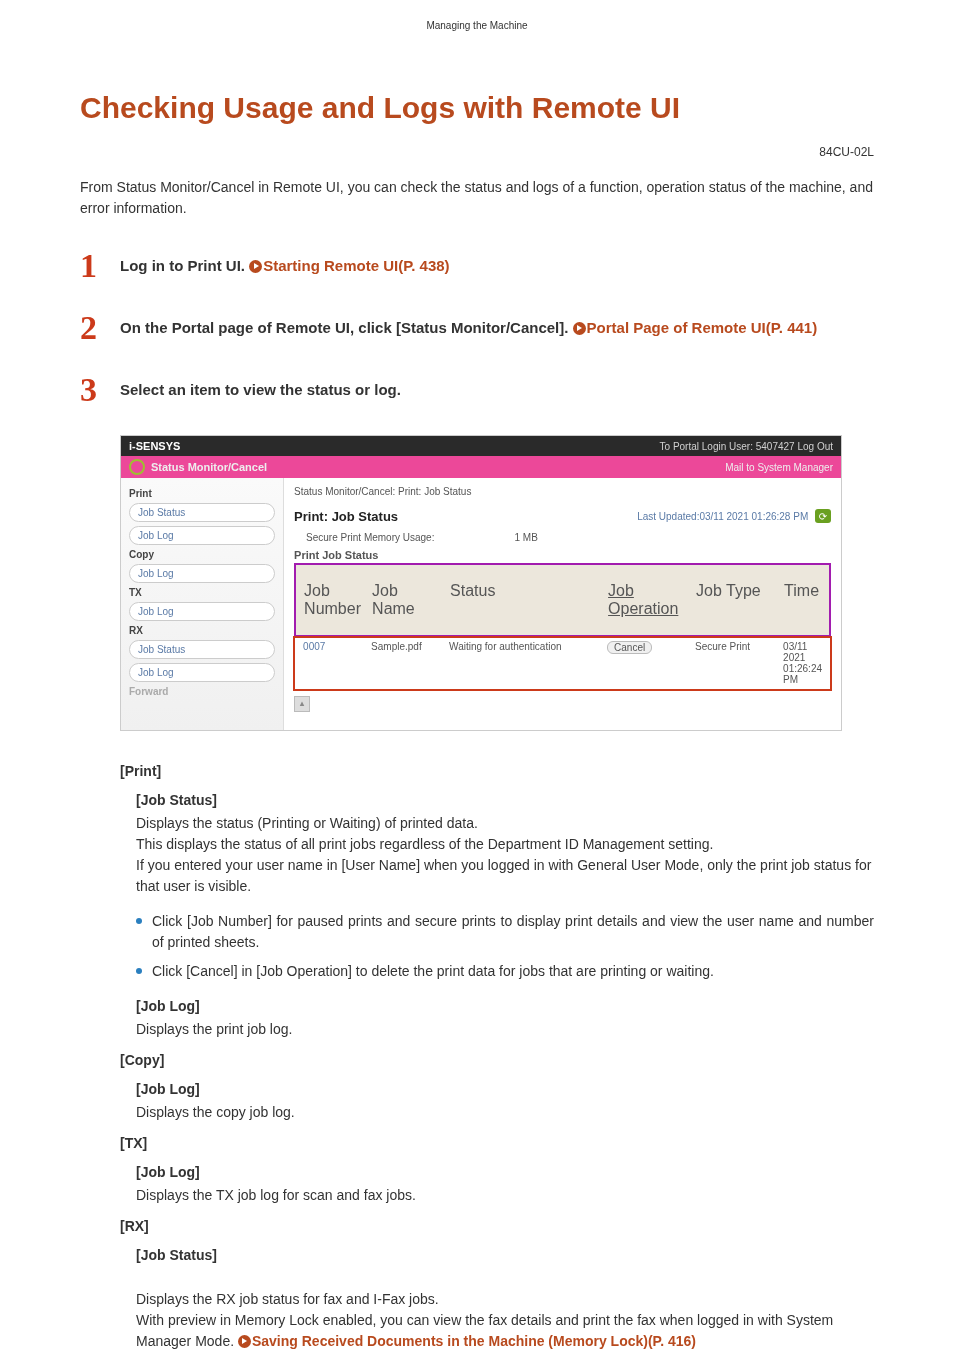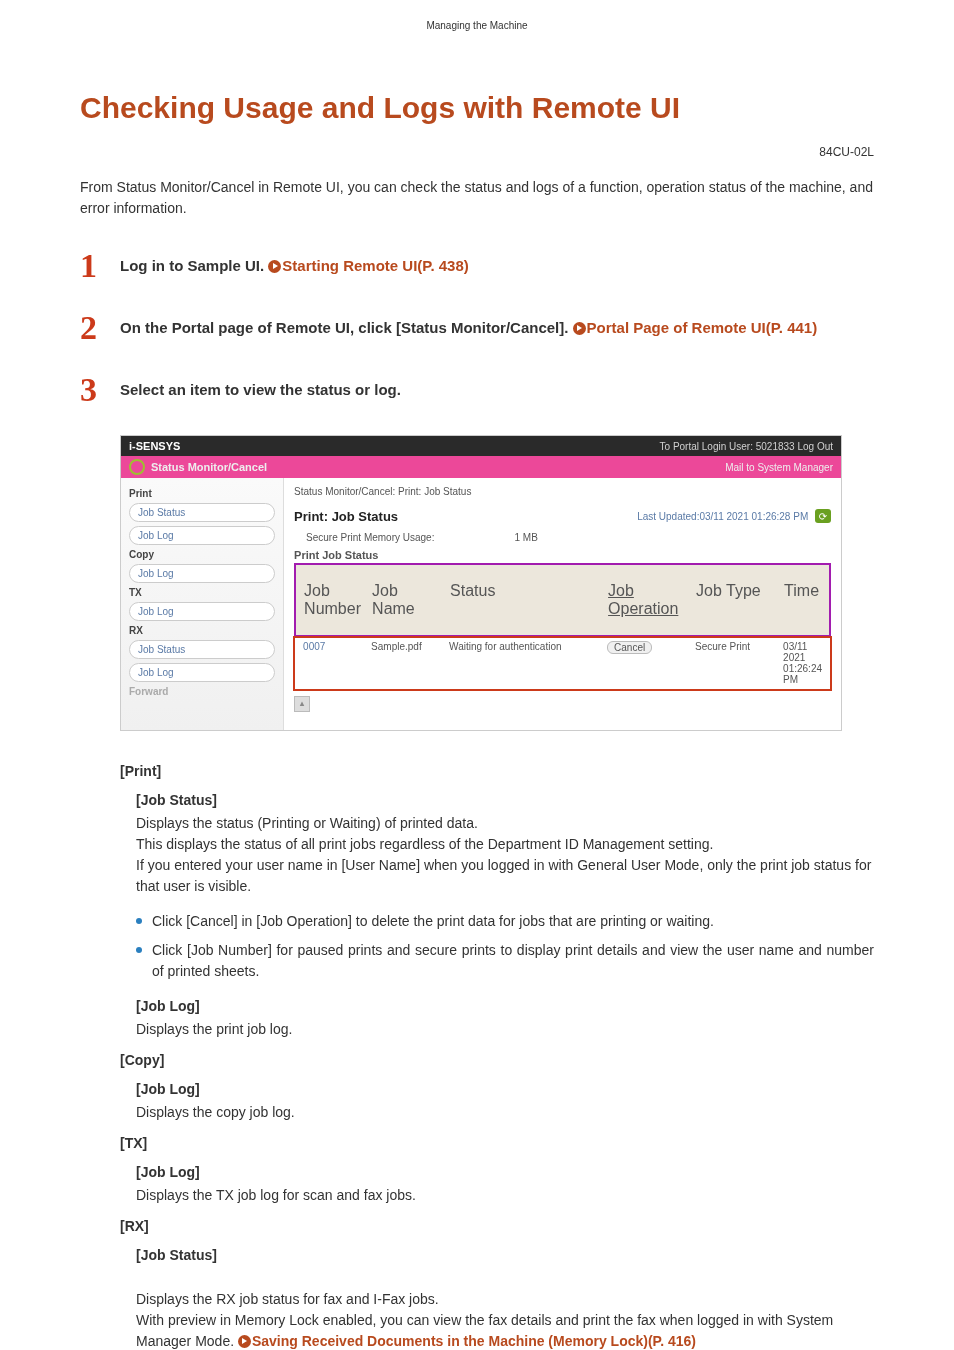--- a/index.html
+++ b/index.html
@@ -170,21 +170,21 @@
 
   <h1 class="title">Checking Usage and Logs with Remote UI</h1>
 
   <div class="code-right">84CU-02L</div>
 
   <div class="intro">From Status Monitor/Cancel in Remote UI, you can check the status and logs of a function, operation status of the machine, and error information.</div>
 
   <div class="step">
     <div class="step-num">1</div>
     <div class="step-body">
-      <span>Log in to Sample UI. </span>
+      <span>Log in to Print UI. </span>
       <span class="play-circle"></span><span class="link">Starting Remote UI(P. 438)</span>
     </div>
   </div>
 
   <div class="step">
     <div class="step-num">2</div>
     <div class="step-body">
       <span>On the Portal page of Remote UI, click [Status Monitor/Cancel]. </span>
       <span class="play-circle"></span><span class="link">Portal Page of Remote UI(P. 441)</span>
     </div>
@@ -193,21 +193,21 @@
   <div class="step">
     <div class="step-num">3</div>
     <div class="step-body">
       <span>Select an item to view the status or log.</span>
     </div>
   </div>
 
   <div class="screenshot">
     <div class="ss-topbar">
       <span class="brand">i-SENSYS</span>
-      <span class="right">To Portal     Login User:  5021833  Log Out</span>
+      <span class="right">To Portal     Login User:  5407427  Log Out</span>
     </div>
     <div class="ss-bar2">
       <span class="ss-gear"></span>
       <span style="font-weight:bold;">Status Monitor/Cancel</span>
       <span class="right">Mail to System Manager</span>
     </div>
     <div class="ss-body">
       <div class="ss-sidebar">
         <div class="ss-group-label">Print</div>
         <div class="ss-side-item">Job Status</div>
@@ -257,22 +257,22 @@
   </div>
 
   <div class="defs">
 
     <div class="def-h1">[Print]</div>
     <div class="def-h2">[Job Status]</div>
     <div class="def-body" style="white-space:pre-line;">Displays the status (Printing or Waiting) of printed data.
 This displays the status of all print jobs regardless of the Department ID Management setting.
 If you entered your user name in [User Name] when you logged in with General User Mode, only the print job status for that user is visible.</div>
     <ul class="def-list">
+      <li>Click [Job Number] for paused prints and secure prints to display print details and view the user name and number of printed sheets.</li>
       <li>Click [Cancel] in [Job Operation] to delete the print data for jobs that are printing or waiting.</li>
-      <li>Click [Job Number] for paused prints and secure prints to display print details and view the user name and number of printed sheets.</li>
     </ul>
     <div class="def-h2">[Job Log]</div>
     <div class="def-body">Displays the print job log.</div>
 
     <div class="def-h1">[Copy]</div>
     <div class="def-h2">[Job Log]</div>
     <div class="def-body">Displays the copy job log.</div>
 
     <div class="def-h1">[TX]</div>
     <div class="def-h2">[Job Log]</div>

